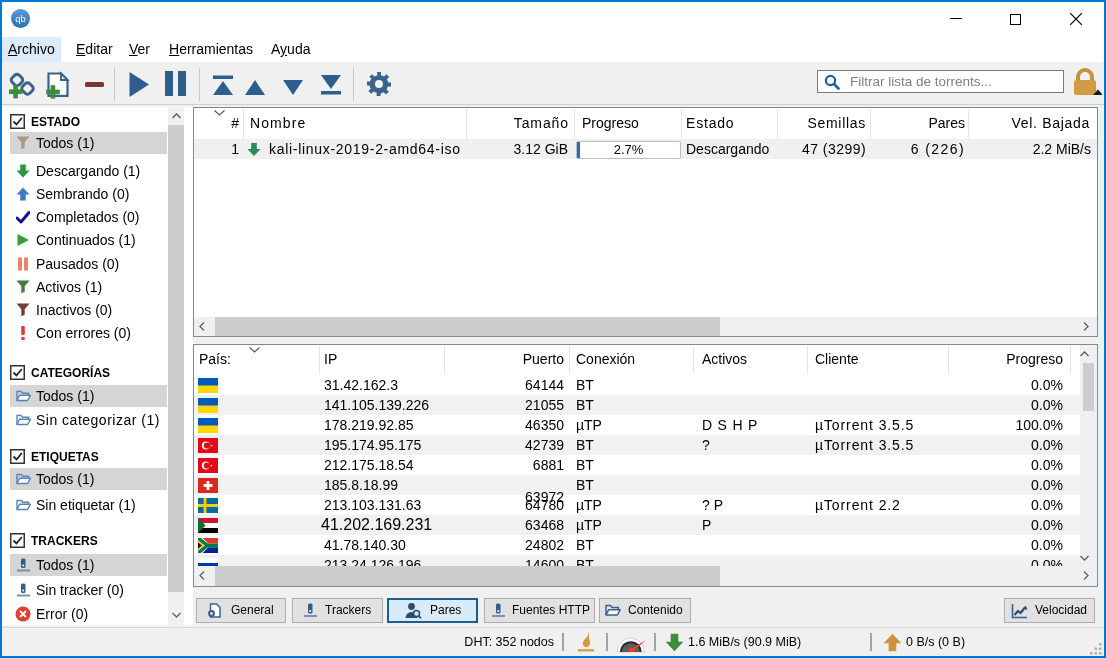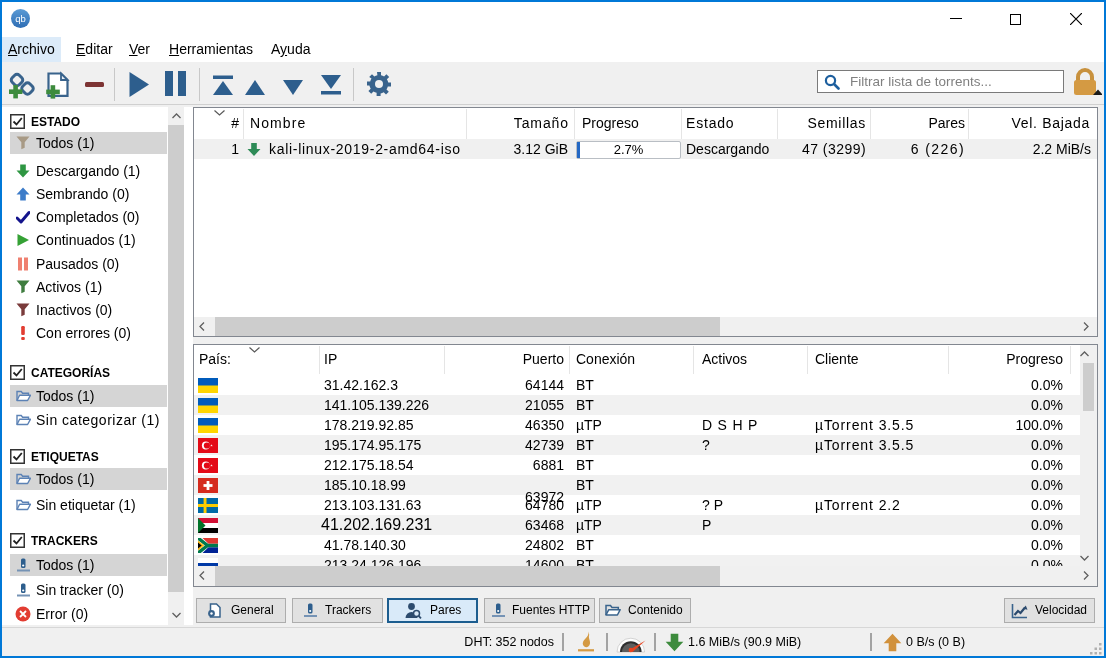--- a/index.html
+++ b/index.html
@@ -348,21 +348,21 @@
     <div class="txt" style="left:324px;top:455px;height:20px;line-height:20px;font-size:14px;">212.175.18.54</div>
     <div class="txt r" style="right:542px;top:455px;width:100px;height:20px;line-height:20px;font-size:14px;">6881</div>
     <div class="txt" style="left:576px;top:455px;height:20px;line-height:20px;font-size:14px;">BT</div>
     <div class="txt r" style="right:43px;top:455px;width:100px;height:20px;line-height:20px;font-size:14px;">0.0%</div>
     <div class="abs" style="left:194px;top:475px;width:886px;height:20px;background:#f1f1f1;"></div>
     <svg class="abs" style="left:198px;top:478px;" width="20" height="15" viewBox="0 0 20 15">
         <rect width="20" height="15" fill="#d52b1e"></rect>
         <rect x="8.6" y="3" width="2.8" height="9" fill="#fff"></rect>
         <rect x="5.5" y="6.1" width="9" height="2.8" fill="#fff"></rect>
       </svg>
-    <div class="txt" style="left:324px;top:475px;height:20px;line-height:20px;font-size:14px;">185.10.18.99</div>
+    <div class="txt" style="left:324px;top:475px;height:20px;line-height:20px;font-size:14px;">185.8.18.99</div>
     <div class="txt r" style="right:542px;top:475px;width:100px;height:20px;line-height:20px;font-size:14px;margin-top:12px;">63972</div>
     <div class="txt" style="left:576px;top:475px;height:20px;line-height:20px;font-size:14px;">BT</div>
     <div class="txt r" style="right:43px;top:475px;width:100px;height:20px;line-height:20px;font-size:14px;">0.0%</div>
     <svg class="abs" style="left:198px;top:498px;" width="20" height="15" viewBox="0 0 20 15">
         <rect width="20" height="15" fill="#006aa7"></rect>
         <rect x="5.6" width="2.9" height="15" fill="#fecc00"></rect>
         <rect y="6" width="20" height="3" fill="#fecc00"></rect>
       </svg>
     <div class="txt" style="left:324px;top:495px;height:20px;line-height:20px;font-size:14px;">213.103.131.63</div>
     <div class="txt r" style="right:542px;top:495px;width:100px;height:20px;line-height:20px;font-size:14px;">64780</div>

